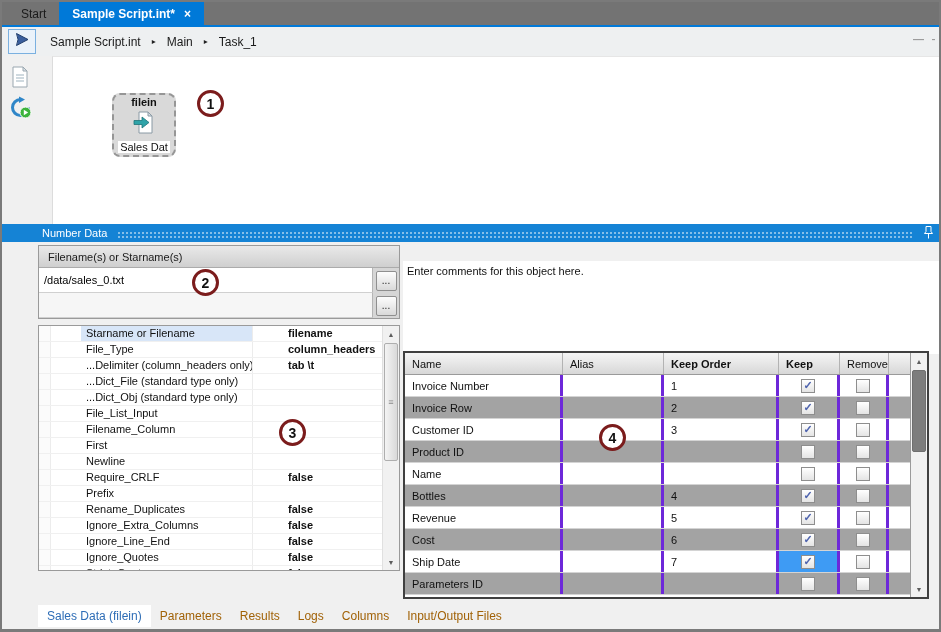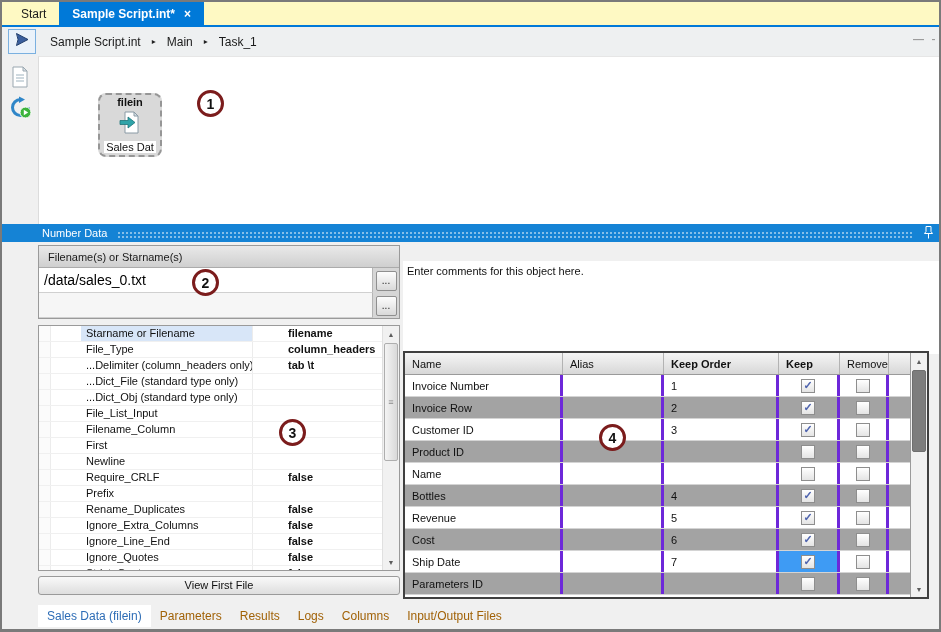--- a/index.html
+++ b/index.html
@@ -3,41 +3,41 @@
 <meta charset="utf-8">
 <style>
   * { margin:0; padding:0; box-sizing:border-box; }
   html,body { width:941px; height:632px; }
   body { font-family:"Liberation Sans", sans-serif; background:#fff; }
 
   .window { position:relative; width:941px; height:632px;
     border:2px solid #7a7a7a; border-bottom-width:3px; background:#f0f0f0; overflow:hidden; }
 
   
-  .tabbar { position:absolute; left:0; top:0; right:0; height:25px; background:#fef9c3;
+  .tabbar { position:absolute; left:0; top:0; right:0; height:25px; background:#737373;
     border-bottom:2px solid #0079d8; display:flex; align-items:flex-end; padding-left:6px; }
   .tab { height:23px; display:flex; align-items:center; padding:0 13px; font-size:12px; color:#1a1a1a; cursor:default; }
   .tab.active { background:#0079d8; color:#fff; font-weight:bold; }
   .tab .close { margin-left:9px; font-weight:bold; font-size:12px; }
 
   
   .toolbar { position:absolute; left:0; top:25px; right:0; height:29px; background:#eef0f1; }
   .run-btn { position:absolute; left:6px; top:2px; width:28px; height:25px;
     border:1px solid #7ab0e0; background:#eaf2fa; display:flex; align-items:center; justify-content:center; }
   .breadcrumb { position:absolute; left:46px; top:0; height:29px; display:flex; align-items:center;
     font-size:12px; color:#1a1a1a; }
   .crumb { padding:0 2px; }
   .crumb-sep { font-size:8px; color:#222; padding:0 9px; }
   .win-dashes { position:absolute; right:4px; top:9px; display:flex; gap:8px; color:#9a9a9a;
     font-weight:bold; font-size:11px; line-height:6px; overflow:hidden; width:22px; }
 
   
   .side-strip { position:absolute; left:0; top:54px; width:36px; height:168px; background:#f0f0f0; }
   .strip-icon { width:26px; height:26px; margin:3px auto 4px; display:flex; align-items:center; justify-content:center; }
-  .canvas { position:absolute; left:36px; top:54px; right:0; height:168px; background:#fff;
+  .canvas { position:absolute; left:50px; top:54px; right:0; height:168px; background:#fff;
     border-left:1px solid #dcdcdc; border-top:1px solid #e6e6e6; }
 
   .node { position:absolute; left:59px; top:36px; width:64px; height:64px; background:#d9d9d9;
     border:2px dashed #969696; border-radius:8px; display:flex; flex-direction:column;
     align-items:center; justify-content:space-between; padding:1px 0 2px; cursor:default; }
   .node-title { font-size:11px; font-weight:bold; color:#111; }
   .node-caption { font-size:11px; color:#111; background:#fff; padding:0 2px; white-space:nowrap; }
 
   
   .ann { position:absolute; z-index:30; width:27px; height:27px; border:3px solid #7b1c1c; border-radius:50%;
@@ -51,21 +51,21 @@
     background-image:radial-gradient(rgba(255,255,255,.5) 0.7px, transparent 0.9px);
     background-size:4px 4px; }
 
   
   .files-box { position:absolute; left:36px; top:243px; width:362px; height:74px;
     border:1px solid #9a9a9a; background:#d6d6d6; display:flex; flex-direction:column; }
   .files-header { height:22px; background:linear-gradient(#e9e9e9,#cfcfcf); border-bottom:1px solid #ababab;
     font-size:11px; color:#1a1a1a; display:flex; align-items:center; padding-left:9px; }
   .file-row { height:25px; display:flex; align-items:stretch; }
   .file-cell { width:334px; background:#fff; border-bottom:1px solid #d0d0d0; border-right:1px solid #b5b5b5;
-    font-size:14px; display:flex; align-items:center; padding-left:5px; }
+    font-size:11px; display:flex; align-items:center; padding-left:5px; }
   .file-row.alt .file-cell { background:#f6f6f6; }
   .browse-wrap { flex:1; display:flex; align-items:center; justify-content:center; }
   .browse-btn { width:21px; height:20px; border:1px solid #8f8f8f; border-radius:2px;
     background:linear-gradient(#fdfdfd,#d9d9d9); font-size:10px; line-height:6px; color:#222;
     font-family:"Liberation Sans", sans-serif; cursor:pointer; }
 
   
   .pgrid { position:absolute; left:36px; top:323px; width:362px; height:246px; border:1px solid #9a9a9a;
     background:#fff; display:flex; }
   .pg-rows { flex:1; overflow:hidden; }
@@ -309,21 +309,20 @@
       </div>
     <div class="sb">
       <div class="ar">▲</div>
       <div class="track">
           <div class="thumb" style="top:1px; height:118px;">≡</div>
         </div>
       <div class="ar">▼</div>
     </div>
   </div>
 
-  <button class="vff">View First File</button>
 
   <div class="comments">
     <div class="comments-text">Enter comments for this object here.</div>
     <div class="sb">
       <div class="ar">▲</div>
       <div class="track"></div>
       <div class="ar">▼</div>
     </div>
   </div>
 

